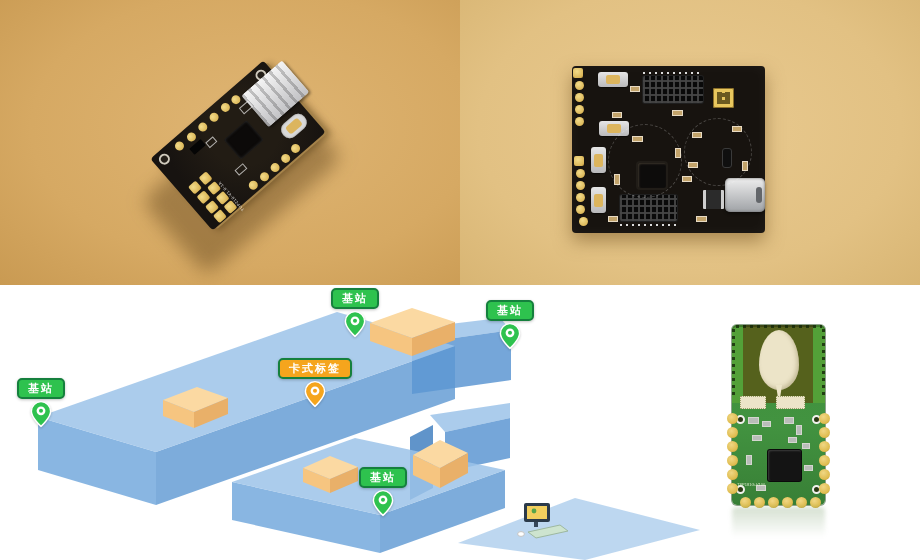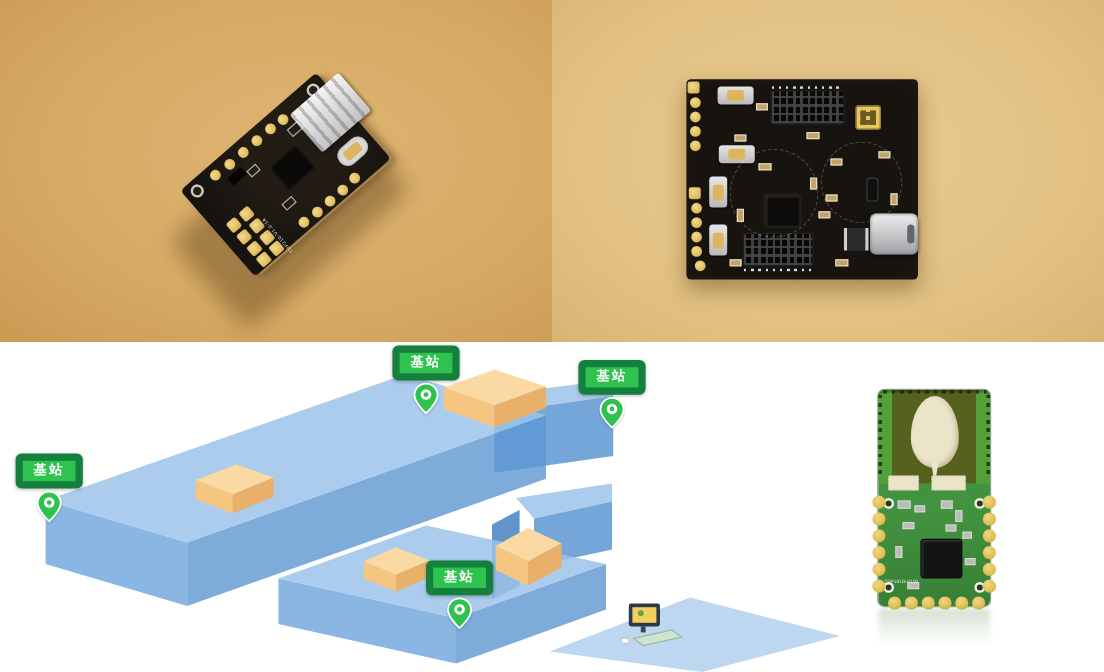--- a/index.html
+++ b/index.html
@@ -59,21 +59,21 @@
   .usbc::after{content:'';position:absolute;right:3px;top:9px;width:6px;height:16px;border-radius:3px;background:#63666a;}
   .soic{left:131px;top:124px;width:15px;height:19px;background:#2b2b2b;border-left:3px solid #cfcfcf;border-right:3px solid #cfcfcf;border-radius:1px;}
   .xtal{left:150px;top:82px;width:8px;height:18px;background:#0f0f0f;border:1px solid #3a3a3a;border-radius:3px;}
   .arc{border:1px dashed rgba(255,255,255,.22);border-radius:50%;}
   .pv{position:absolute;border:1px solid rgba(255,255,255,.6);background:#c2a36a;}
 
   
   .panel.bl{left:0;top:285px;width:710px;height:275px;background:#fff;}
   .bl-svg{position:absolute;left:0;top:0;}
   .marker{position:absolute;display:flex;flex-direction:column;align-items:center;transform:translateX(-50%);}
-  .badge{padding:2px 9px;background:var(--c);border:6px solid #15803d;border-radius:5px;color:#fff;
+  .badge{padding:2px 9px;background:var(--c);border:2px solid #15803d;border-radius:5px;color:#fff;
     font-size:11px;font-weight:700;letter-spacing:2px;white-space:nowrap;
     box-shadow:0 1px 3px rgba(0,0,0,.25);line-height:13px;}
   .pin-svg{margin-top:1px;filter:drop-shadow(0 1px 1px rgba(0,0,0,.2));}
 
   
   .panel.br{left:710px;top:285px;width:210px;height:275px;background:#fff;}
   .module{position:absolute;left:22px;top:40px;width:93px;height:180px;border-radius:5px;
     background:linear-gradient(180deg,#3f8f3c 0%,#429340 55%,#387f36 100%);
     box-shadow:0 0 0 1px rgba(30,70,25,.5);}
   .module *{position:absolute;}
@@ -257,20 +257,28 @@
       </svg>
     </div>
     <div class="marker" style="left:41px;top:93px;--c:#2EC24E">
       <div class="badge">基站</div>
       <svg class="pin-svg" width="22" height="28" viewBox="0 0 24 30">
         <path d="M12 1.5C6.2 1.5 1.5 6.2 1.5 12c0 7 10.5 16.5 10.5 16.5S22.5 19 22.5 12C22.5 6.2 17.8 1.5 12 1.5Z" fill="var(--c)" stroke="#fff" stroke-width="1.6"></path>
         <circle cx="12" cy="11.5" r="4.8" fill="#fff"></circle>
           <circle cx="12" cy="11.5" r="2.2" fill="var(--c)"></circle>
       </svg>
     </div>
+    <div class="marker" style="left:315px;top:73px;--c:#F5A51D">
+      <div class="badge">卡式标签</div>
+      <svg class="pin-svg" width="22" height="28" viewBox="0 0 24 30">
+        <path d="M12 1.5C6.2 1.5 1.5 6.2 1.5 12c0 7 10.5 16.5 10.5 16.5S22.5 19 22.5 12C22.5 6.2 17.8 1.5 12 1.5Z" fill="var(--c)" stroke="#fff" stroke-width="1.6"></path>
+        <circle cx="12" cy="11.5" r="4.8" fill="#fff"></circle>
+          <circle cx="12" cy="11.5" r="2.2" fill="var(--c)"></circle>
+      </svg>
+    </div>
     <div class="marker" style="left:383px;top:182px;--c:#2EC24E">
       <div class="badge">基站</div>
       <svg class="pin-svg" width="22" height="28" viewBox="0 0 24 30">
         <path d="M12 1.5C6.2 1.5 1.5 6.2 1.5 12c0 7 10.5 16.5 10.5 16.5S22.5 19 22.5 12C22.5 6.2 17.8 1.5 12 1.5Z" fill="var(--c)" stroke="#fff" stroke-width="1.6"></path>
         <circle cx="12" cy="11.5" r="4.8" fill="#fff"></circle>
           <circle cx="12" cy="11.5" r="2.2" fill="var(--c)"></circle>
       </svg>
     </div>
   </section>
 

